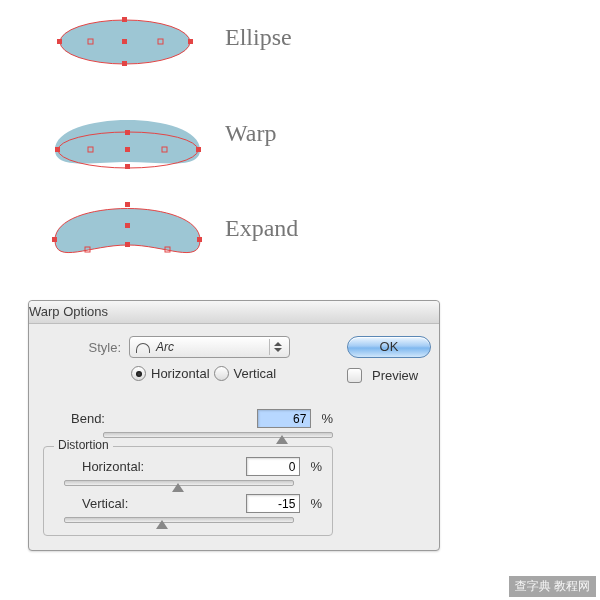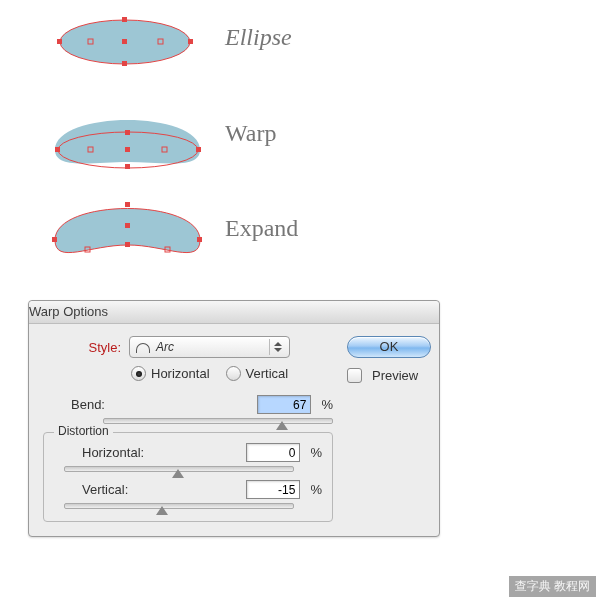--- a/index.html
+++ b/index.html
@@ -59,21 +59,21 @@
   }
   .row {
     display: flex;
     align-items: center;
     margin-bottom: 8px;
   }
   .row-label {
     width: 78px;
     text-align: right;
     padding-right: 8px;
-    color: #b91c1c;
+    color: #737373;
   }
   .combo {
     display: inline-flex;
     align-items: center;
     height: 20px;
     width: 150px;
     border: 1px solid #999;
     border-radius: 4px;
     background: linear-gradient(#ffffff, #e8e8e8);
     padding: 0 3px 0 6px;
@@ -119,22 +119,22 @@
     left:0; right:0; bottom:0;
     height:9px;
     border:1px solid #555;
     border-bottom:none;
     border-radius:10px 10px 0 0;
   }
   .radio-row {
     display:flex;
     align-items:flex-start;
     padding-left:88px;
-    margin-bottom:14px;
-    gap:16px;
+    margin-bottom:28px;
+    gap:4px;
   }
   .radio {
     display:flex;
     align-items:center;
     gap:5px;
     font-size:13px;
   }
   .radio-dot {
     width:13px;height:13px;
     border-radius:50%;
@@ -250,21 +250,21 @@
   <svg width="170" height="70" style="position:absolute;left:50px;top:12px;">
     <ellipse cx="75" cy="30" rx="65" ry="22" fill="#9DC6D4" stroke="#E34545" stroke-width="1"></ellipse>
     <rect x="7" y="27" width="5" height="5" fill="#E34545"></rect>
     <rect x="138" y="27" width="5" height="5" fill="#E34545"></rect>
     <rect x="72" y="5" width="5" height="5" fill="#E34545"></rect>
     <rect x="72" y="49" width="5" height="5" fill="#E34545"></rect>
     <rect x="72" y="27" width="5" height="5" fill="#E34545"></rect>
     <rect x="38" y="27" width="5" height="5" fill="none" stroke="#E34545"></rect>
     <rect x="108" y="27" width="5" height="5" fill="none" stroke="#E34545"></rect>
   </svg>
-  <div class="label" style="left:225px;top:24px;font-style:italic;">Ellipse</div>
+  <div class="label" style="left:225px;top:24px;">Ellipse</div>
 
   <svg width="190" height="90" style="position:absolute;left:40px;top:90px;">
     <path d="M 15 60 C 15 20, 160 20, 160 60 C 160 80, 120 72, 88 72 C 55 72, 15 80, 15 60 Z" fill="#9DC6D4"></path>
     <ellipse cx="88" cy="60" rx="70" ry="18" fill="none" stroke="#E34545" stroke-width="1"></ellipse>
     <rect x="15" y="57" width="5" height="5" fill="#E34545"></rect>
     <rect x="156" y="57" width="5" height="5" fill="#E34545"></rect>
     <rect x="85" y="40" width="5" height="5" fill="#E34545"></rect>
     <rect x="85" y="74" width="5" height="5" fill="#E34545"></rect>
     <rect x="85" y="57" width="5" height="5" fill="#E34545"></rect>
     <rect x="48" y="57" width="5" height="5" fill="none" stroke="#E34545"></rect>

